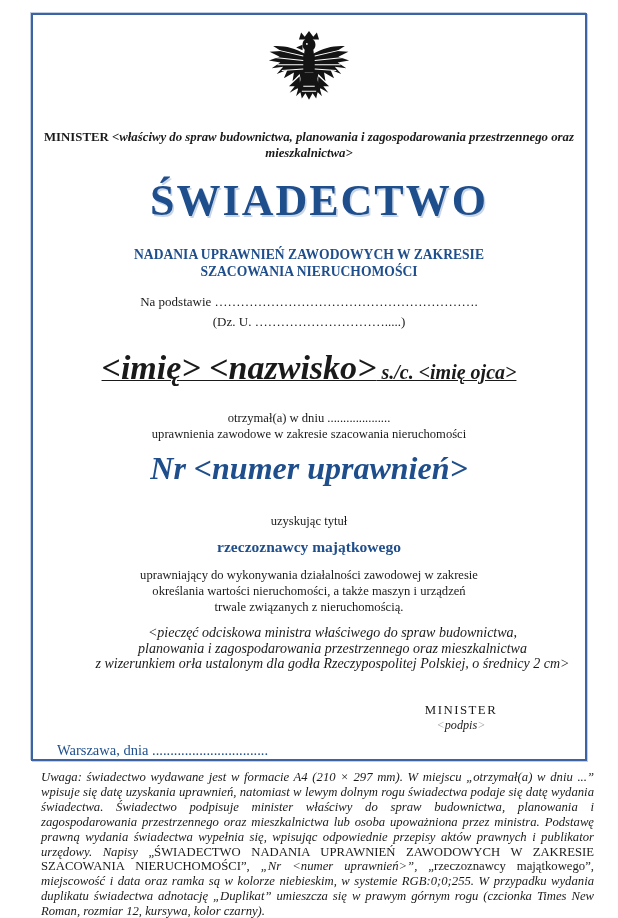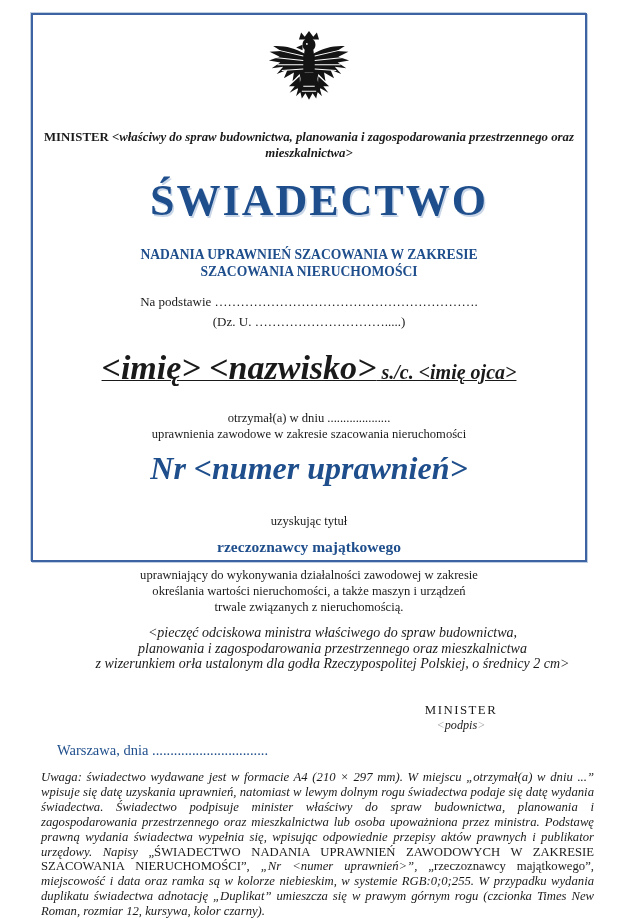--- a/index.html
+++ b/index.html
@@ -2,21 +2,21 @@
 <html lang="pl"><head>
 <meta charset="utf-8">
 <style>
   * { box-sizing: border-box; }
   html,body { margin:0; padding:0; }
   body {
     width:618px; height:918px; background:#ffffff; position:relative;
     font-family:"Liberation Serif", serif; color:#1a1a1a; overflow:hidden;
   }
   .frame {
-    position:absolute; left:31px; top:13px; width:556px; height:549px;
+    position:absolute; left:31px; top:13px; width:556px; height:748px;
     border:2px solid #3d63a3;
     box-shadow:-1px -1px 0 rgba(130,158,196,.5), 1px 1px 0 rgba(130,158,196,.5);
   }
   .abs { position:absolute; left:0; right:0; text-align:center; }
   .emblem { top:8px; }
   .minister-line {
     top:114px; font-size:12.8px; line-height:16px; font-weight:bold;
     max-width:532px; margin:0 auto;
   }
   .minister-line .rest { font-style:italic; }
@@ -84,21 +84,21 @@
   </div>
 
   <div class="abs minister-line">
     <span class="bold">MINISTER</span>
     <span class="rest">&lt;właściwy do spraw budownictwa, planowania i zagospodarowania przestrzennego oraz mieszkalnictwa&gt;</span>
   </div>
 
   <div class="abs doc-title">ŚWIADECTWO</div>
 
   <div class="abs doc-subtitle">
-    <div>NADANIA UPRAWNIEŃ SZACOWANIA W ZAKRESIE</div>
+    <div>NADANIA UPRAWNIEŃ ZAWODOWYCH W ZAKRESIE</div>
     <div>SZACOWANIA NIERUCHOMOŚCI</div>
   </div>
 
   <div class="abs basis2">(Dz. U. ………………………….....)</div>
   <div class="abs basis1">Na podstawie …………………………………………………….</div>
 
   <div class="abs name-line">
     <span class="main">&lt;imię&gt; &lt;nazwisko&gt;</span><span class="suffix"> s./c. &lt;imię ojca&gt;</span>
   </div>
 

